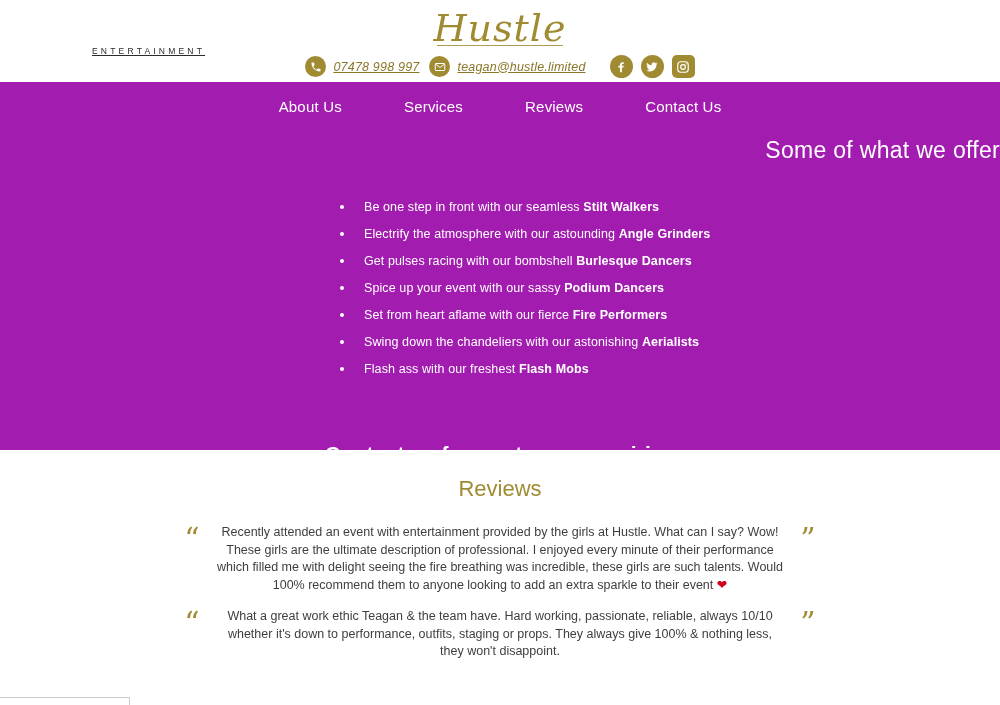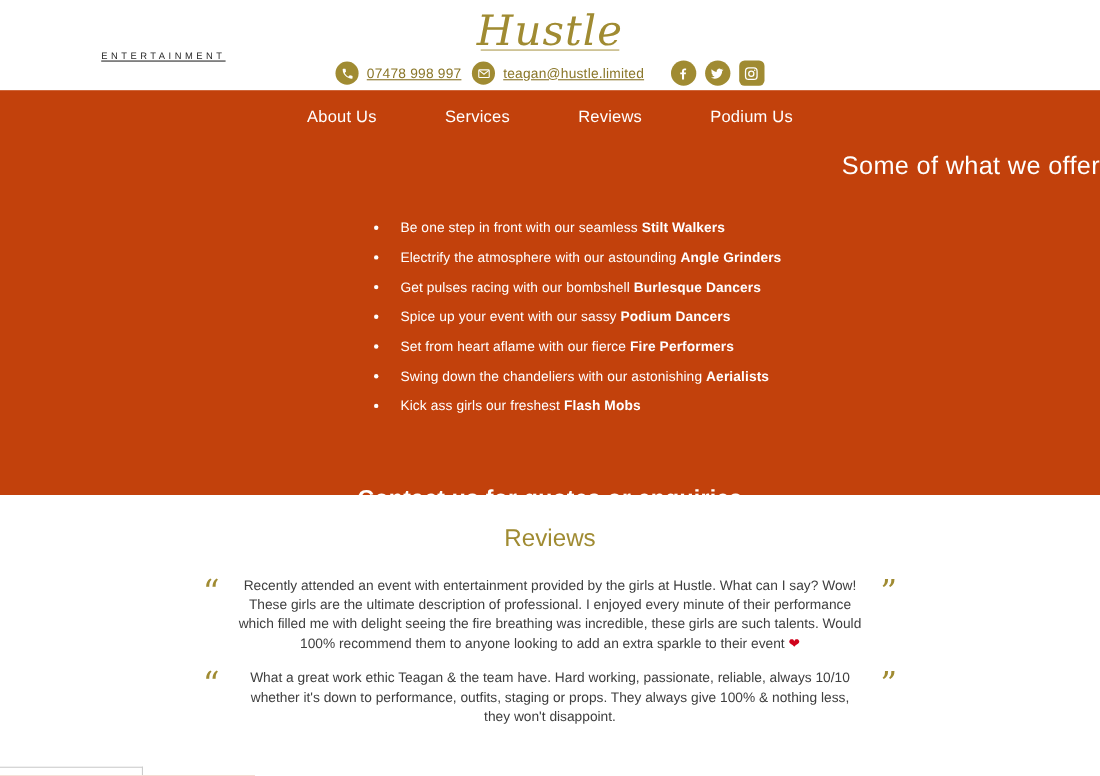--- a/index.html
+++ b/index.html
@@ -63,20 +63,21 @@
   }
 
   .contactbar {
     position: absolute;
     left: 0; right: 0;
     top: 55px;
     display: flex;
     justify-content: center;
     align-items: center;
     gap: 10px;
+    font-style: italic;
   }
   .cb-item {
     display: flex;
     align-items: center;
     gap: 7px;
   }
   .circ-icon {
     width: 21px; height: 21px;
     border-radius: 50%;
     background: #a08b32;
@@ -104,21 +105,21 @@
     background: #a08b32;
     display: flex;
     align-items: center;
     justify-content: center;
     flex: none;
   }
   .soc.round { border-radius: 50%; }
 
   
   .gold {
-    background: #c2410c;
+    background: #a21caf;
     padding-top: 0;
     height: 368px;
     position: relative;
   }
   .nav {
     display: flex;
     justify-content: center;
     gap: 62px;
     padding-top: 16px;
   }
@@ -276,33 +277,33 @@
         </a>
       </div>
     </div>
   </div>
 
   <div class="gold">
     <nav class="nav">
       <a href="#">About Us</a>
       <a href="#">Services</a>
       <a href="#">Reviews</a>
-      <a href="#">Podium Us</a>
+      <a href="#">Contact Us</a>
     </nav>
 
     <h2 class="offer-title">Some of what we offer</h2>
 
     <ul class="offer-list">
       <li><span>Be one step in front with our seamless </span><b>Stilt Walkers</b></li>
       <li><span>Electrify the atmosphere with our astounding </span><b>Angle Grinders</b></li>
       <li><span>Get pulses racing with our bombshell </span><b>Burlesque Dancers</b></li>
       <li><span>Spice up your event with our sassy </span><b>Podium Dancers</b></li>
       <li><span>Set from heart aflame with our fierce </span><b>Fire Performers</b></li>
       <li><span>Swing down the chandeliers with our astonishing </span><b>Aerialists</b></li>
-      <li><span>Kick ass girls our freshest </span><b>Flash Mobs</b></li>
+      <li><span>Flash ass with our freshest </span><b>Flash Mobs</b></li>
     </ul>
 
     <div class="cta-wrap">
       <a class="cta" href="#">Contact us for quotes or enquiries</a>
     </div>
   </div>
 
   <div class="reviews">
     <h2 class="reviews-title">Reviews</h2>
 

